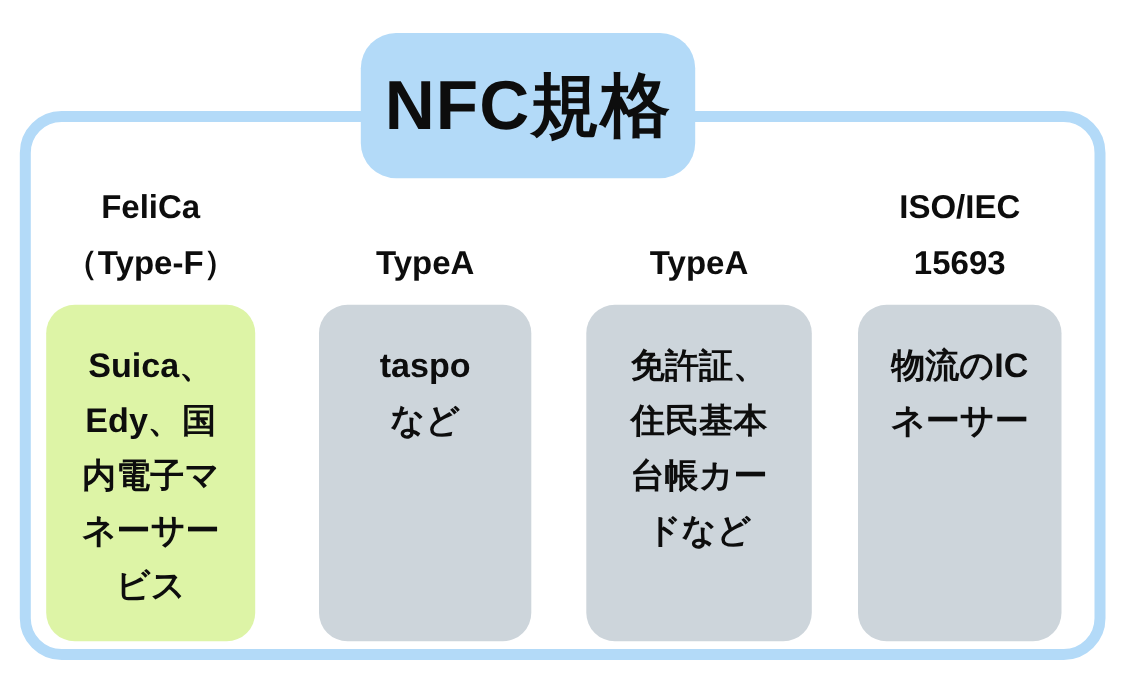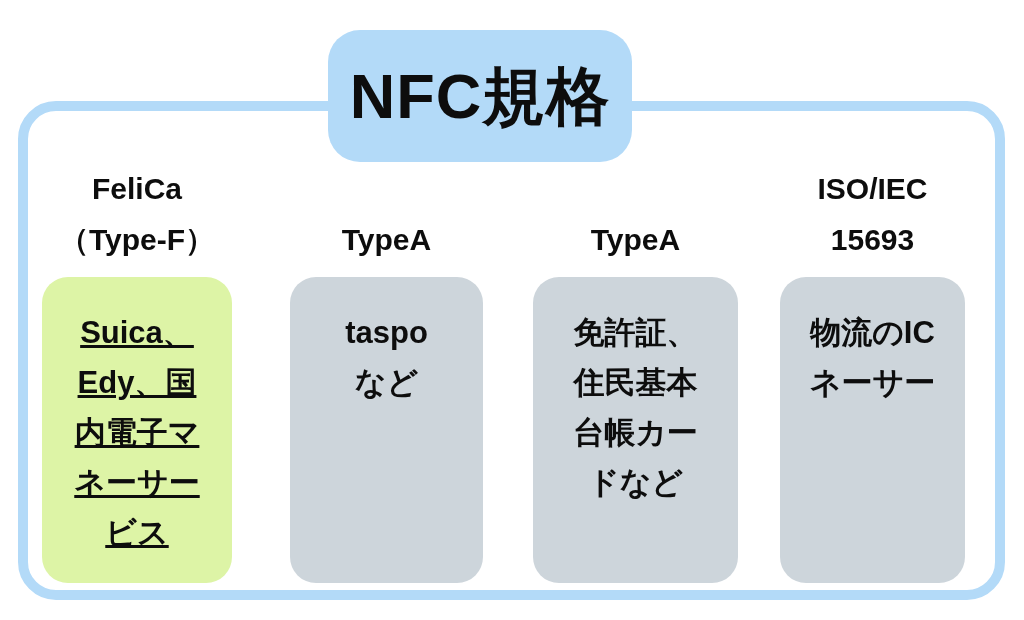--- a/index.html
+++ b/index.html
@@ -31,21 +31,21 @@
     position:absolute;top:161px;height:104px;z-index:3;
     display:flex;flex-direction:column;justify-content:flex-end;
     text-align:center;font-size:30px;line-height:51px;white-space:pre-line;
   }
   .col-box{
     position:absolute;top:277px;height:306px;z-index:3;
     background:var(--gray);border-radius:26px;box-sizing:border-box;
     padding-top:31px;text-align:center;
     font-size:31px;line-height:50px;white-space:pre-line;
   }
-  .col-box.highlight{background:var(--green);text-decoration:underline;}
+  .col-box.highlight{background:var(--green);}
   
   .c1{left:42px;width:190px;}
   .c2{left:290px;width:193px;}
   .c3{left:533px;width:205px;}
   .c4{left:780px;width:185px;}
 </style>
 </head>
 <body>
 
 <div class="frame"></div>

